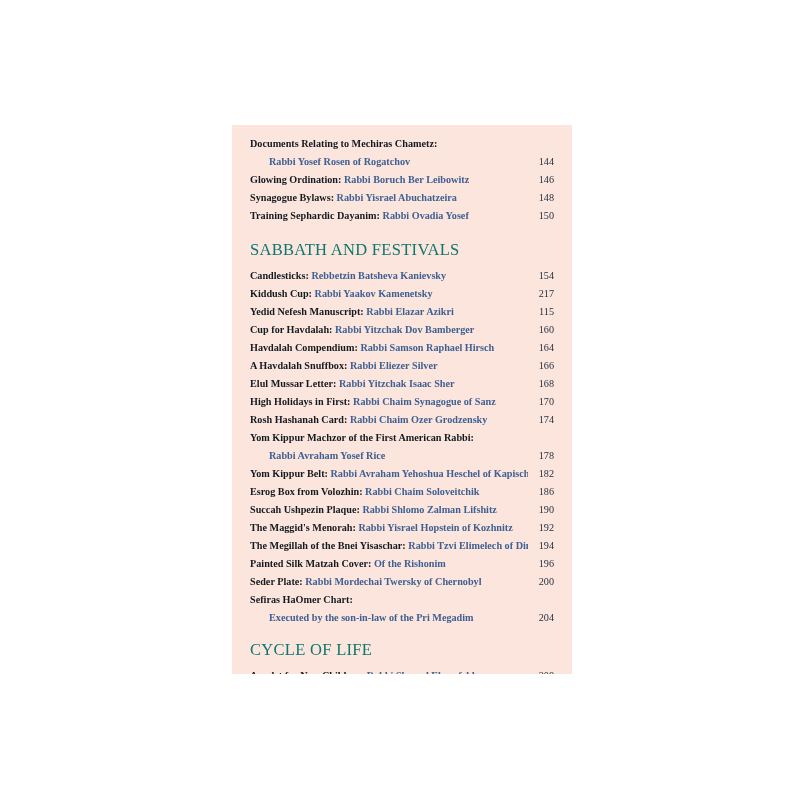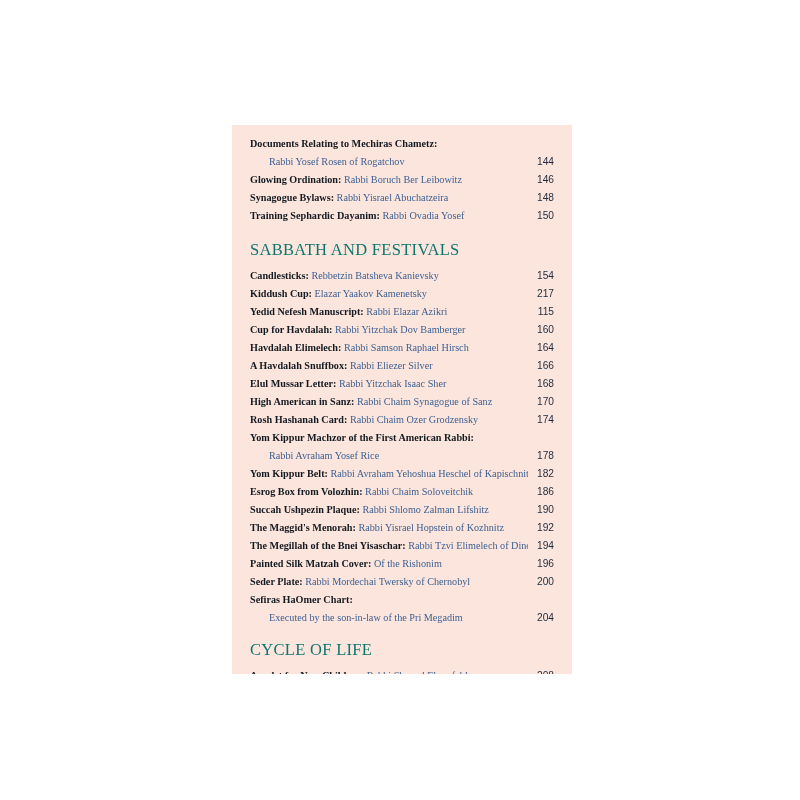--- a/index.html
+++ b/index.html
@@ -63,31 +63,31 @@
     flex: 1 1 auto;
     white-space: nowrap;
     overflow: hidden;
   }
   .entry .pg {
     flex: 0 0 auto;
     width: 26px;
     text-align: right;
     color: #1f2b3d;
     font-size: 10.2px;
-    font-family: Liberation Sans, sans-serif;
+    font-family: Liberation Serif, serif;
   }
 
   .title {
     color: #141a22;
     font-weight: bold;
     font-family: "Liberation Serif", "DejaVu Serif", serif;
   }
   .name {
     color: #3f6092;
-    font-weight: normal;
+    font-weight: bold;
     font-family: "Liberation Serif", "DejaVu Serif", serif;
   }
 
   
   .entry.indent .txt {
     padding-left: 19px;
   }
   .entry.nopage .pg { visibility: hidden; }
   .gap-8  { height: 8px; }
   .gap-10 { height: 10px; }
@@ -125,45 +125,45 @@
         </div>
       <div id="sections">
           <div class="gap-16"></div>
           <div class="section-heading">SABBATH AND FESTIVALS</div>
           <div class="gap-8"></div>
           <div class="entry">
             <div class="txt"><span class="title">Candlesticks:</span> <span class="name">Rebbetzin Batsheva Kanievsky</span></div>
             <div class="pg">154</div>
           </div>
           <div class="entry">
-            <div class="txt"><span class="title">Kiddush Cup:</span> <span class="name">Elazar Yaakov Kamenetsky</span></div>
+            <div class="txt"><span class="title">Kiddush Cup:</span> <span class="name">Rabbi Yaakov Kamenetsky</span></div>
             <div class="pg">217</div>
           </div>
           <div class="entry">
             <div class="txt"><span class="title">Yedid Nefesh Manuscript:</span> <span class="name">Rabbi Elazar Azikri</span></div>
             <div class="pg">115</div>
           </div>
           <div class="entry">
             <div class="txt"><span class="title">Cup for Havdalah:</span> <span class="name">Rabbi Yitzchak Dov Bamberger</span></div>
             <div class="pg">160</div>
           </div>
           <div class="entry">
-            <div class="txt"><span class="title">Havdalah Elimelech:</span> <span class="name">Rabbi Samson Raphael Hirsch</span></div>
+            <div class="txt"><span class="title">Havdalah Compendium:</span> <span class="name">Rabbi Samson Raphael Hirsch</span></div>
             <div class="pg">164</div>
           </div>
           <div class="entry">
             <div class="txt"><span class="title">A Havdalah Snuffbox:</span> <span class="name">Rabbi Eliezer Silver</span></div>
             <div class="pg">166</div>
           </div>
           <div class="entry">
             <div class="txt"><span class="title">Elul Mussar Letter:</span> <span class="name">Rabbi Yitzchak Isaac Sher</span></div>
             <div class="pg">168</div>
           </div>
           <div class="entry">
-            <div class="txt"><span class="title">High American in Sanz:</span> <span class="name">Rabbi Chaim Synagogue of Sanz</span></div>
+            <div class="txt"><span class="title">High Holidays in First:</span> <span class="name">Rabbi Chaim Synagogue of Sanz</span></div>
             <div class="pg">170</div>
           </div>
           <div class="entry">
             <div class="txt"><span class="title">Rosh Hashanah Card:</span> <span class="name">Rabbi Chaim Ozer Grodzensky</span></div>
             <div class="pg">174</div>
           </div>
           <div class="entry nopage">
             <div class="txt"><span class="title">Yom Kippur Machzor of the First American Rabbi:</span></div>
             <div class="pg"></div>
           </div>

